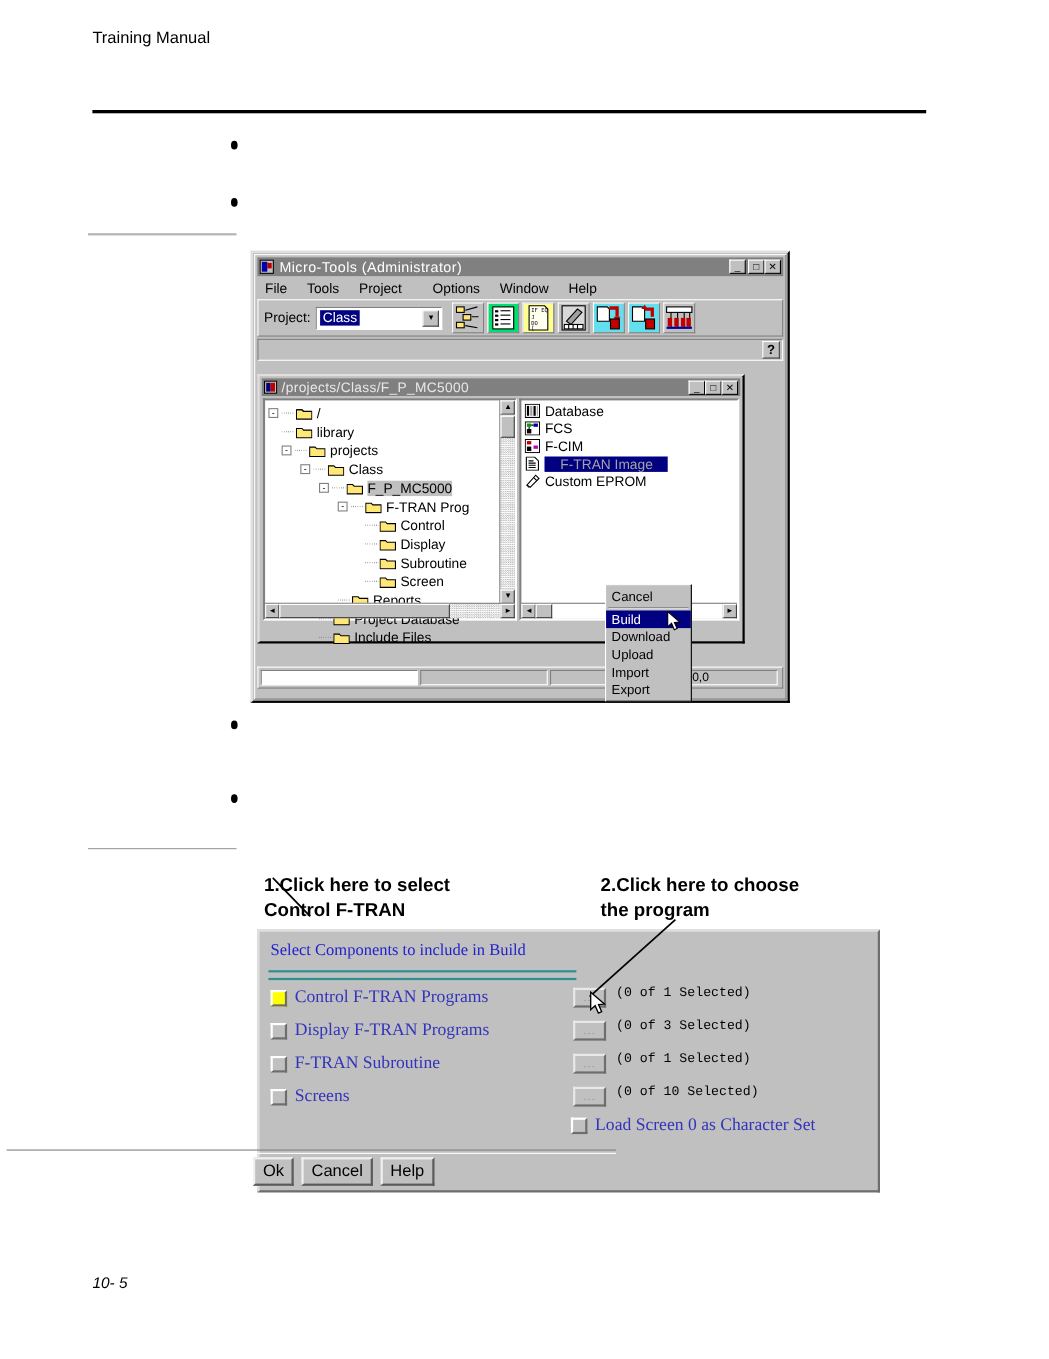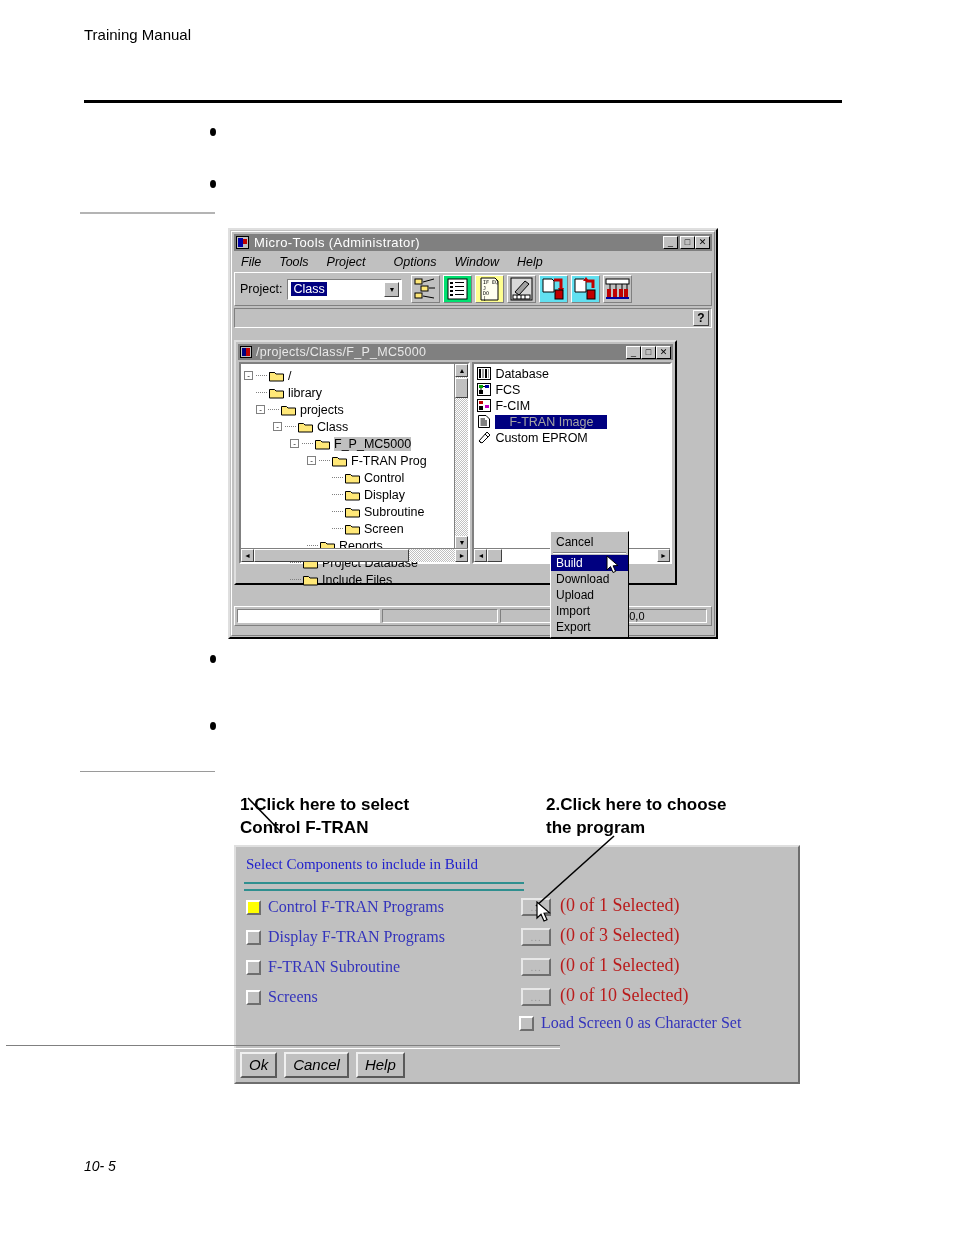--- a/index.html
+++ b/index.html
@@ -69,21 +69,21 @@
     display:flex;align-items:center;justify-content:center;
     font-size:9px;line-height:1;color:#000;font-family:"Liberation Sans",sans-serif;
     box-sizing:border-box;
   }
   .tb-btn.sp{margin-left:2px;}
 
   #app-menubar{
     position:absolute;left:4px;top:23px;width:478px;height:18px;
     display:flex;align-items:center;
   }
-  .menu-item{font-size:12.5px;color:#000;padding:0 7px;margin-right:4px;font-style:italic;}
+  .menu-item{font-size:12.5px;color:#000;padding:0 7px;margin-right:4px;}
 
   #app-toolbar{
     position:absolute;left:4px;top:42px;width:478px;height:34px;
     border:1px solid;border-color:#ffffff #808080 #808080 #ffffff;
     display:flex;align-items:center;box-sizing:border-box;
   }
   #project-label{font-size:12.5px;color:#000;margin-left:5px;margin-right:5px;}
   #project-combo{
     width:115px;height:21px;position:relative;background:#ffffff;
     border:1px solid;border-color:#808080 #ffffff #ffffff #808080;box-sizing:border-box;
@@ -250,21 +250,21 @@
   .dlg-label{
     margin-left:7px;font-size:16px;color:#3333bb;font-family:"Liberation Serif",serif;
   }
   .dots-btn{
     position:absolute;width:30px;height:18px;background:#c0c0c0;
     border:2px solid;border-color:#e8e8e8 #6e6e6e #6e6e6e #e8e8e8;box-sizing:border-box;
     font-size:11px;color:#9a9a9a;text-align:center;line-height:14px;letter-spacing:1px;
     font-family:"Liberation Serif",serif;
   }
   .sel-count{
-    position:absolute;font-size:18px;color:#b91c1c;font-family:Liberation Serif, serif;
+    position:absolute;font-size:12px;color:#000000;font-family:Liberation Mono, monospace;
   }
   #load-screen-row{position:absolute;left:519px;top:1014px;display:flex;align-items:center;}
   #load-screen-label{margin-left:7px;font-size:16px;color:#3333bb;font-family:"Liberation Serif",serif;}
 
   #dlg-btn-sep{position:absolute;left:6px;top:1045px;width:554px;height:2px;
      border-top:1px solid #808080;border-bottom:1px solid #ffffff;}
   #dlg-buttons{position:absolute;left:240px;top:1052px;display:flex;gap:7px;}
   .dlg-btn{
     background:#c0c0c0;border:2px solid;border-color:#f0f0f0 #5a5a5a #5a5a5a #f0f0f0;
     box-sizing:border-box;padding:2px 7px;font-size:15px;color:#000;
@@ -698,21 +698,21 @@
     <div class="sel-count" style="left:324px;top:108px">(0 of 1 Selected)</div>
     <div class="sel-count" style="left:324px;top:138px">(0 of 10 Selected)</div>
   </div>
 
   <div id="load-screen-row">
     <span class="chk"></span>
     <span id="load-screen-label">Load Screen 0 as Character Set</span>
   </div>
 
   <div id="dlg-btn-sep"></div>
-  <div id="dlg-buttons" style="left:240px;font-style:italic;">
+  <div id="dlg-buttons" style="left:230px;">
     <div class="dlg-btn">Ok</div>
     <div class="dlg-btn">Cancel</div>
     <div class="dlg-btn">Help</div>
   </div>
 
   <div id="cursor-dialog">
     <svg width="16" height="23" viewBox="0 0 16 23">
         <path d="M1 1 L1 17 L5 13.2 L8 20 L11 18.7 L8.1 12.2 L13.5 11.8 Z" fill="#ffffff" stroke="#000000" stroke-width="1.2"></path>
       </svg>
   </div>

